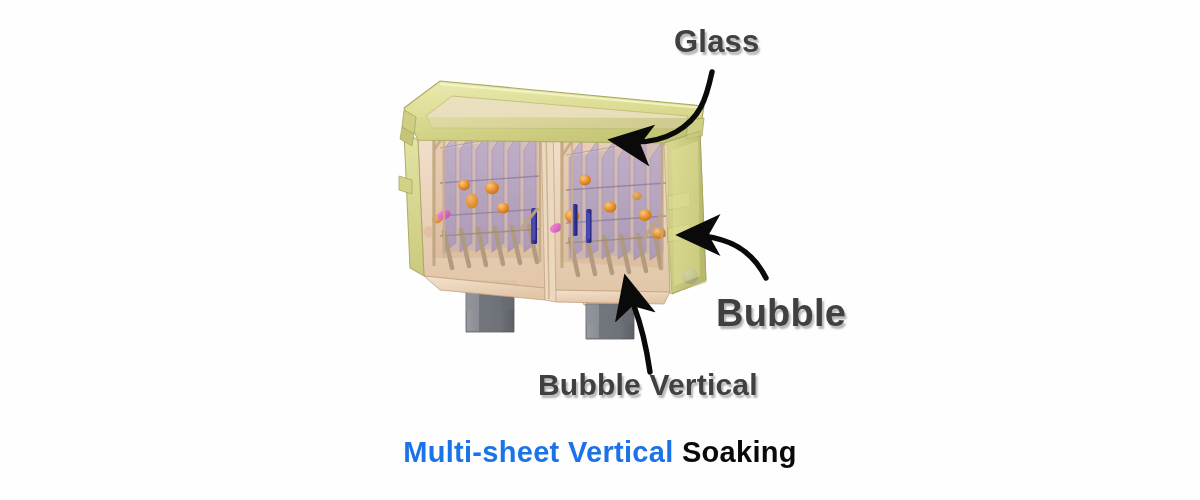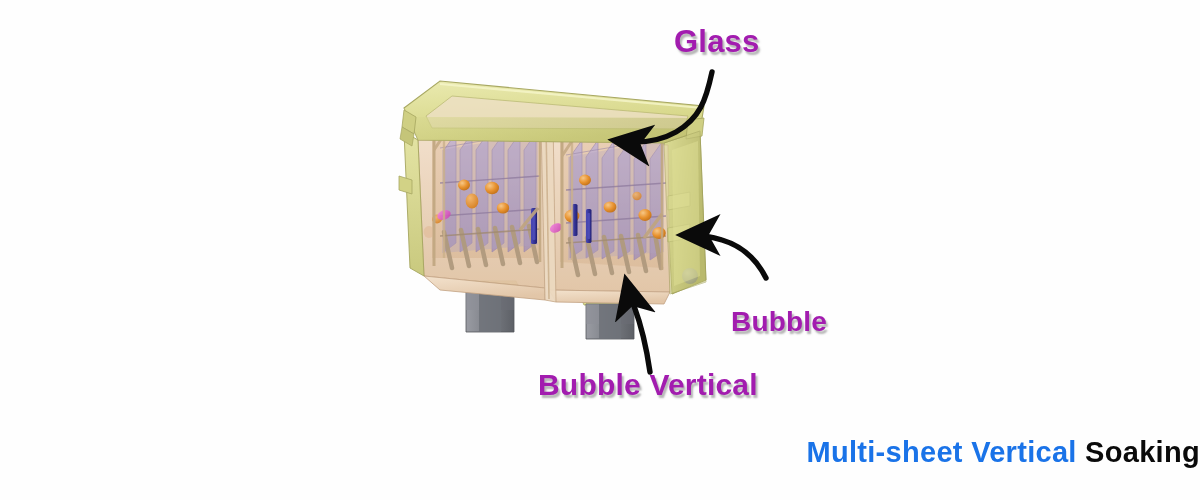--- a/index.html
+++ b/index.html
@@ -24,49 +24,48 @@
     left: 0; top: 0;
     width: 1200px;
     height: 500px;
   }
 
   
   .callout {
     position: absolute;
     font-family: "Liberation Sans", sans-serif;
     font-weight: 700;
-    color: #a21caf;
+    color: #404040;
     white-space: nowrap;
     text-shadow: 2px 3px 2px rgba(120,120,120,0.55);
     letter-spacing: 0.2px;
   }
   #label-glass {
     left: 674px;
     top: 24px;
     font-size: 31px;
   }
   #label-bubble {
-    left: 731px;
+    left: 716px;
     top: 292px;
-    font-size: 28px;
-    margin-top: 14px;
+    font-size: 38px;
   }
   #label-bubble-generator {
     left: 538px;
     top: 368px;
     font-size: 30px;
   }
 
   
   #caption {
     position: absolute;
     left: 0;
     top: 436px;
     width: 1200px;
-    text-align: right;
+    text-align: center;
     font-family: "Liberation Sans", sans-serif;
     font-weight: 700;
     font-size: 29px;
     letter-spacing: 0.3px;
   }
   #caption .cap-blue { color: #1a73e8; }
   #caption .cap-dark { color: #0a0a0a; }
 </style>
 </head>
 <body>

